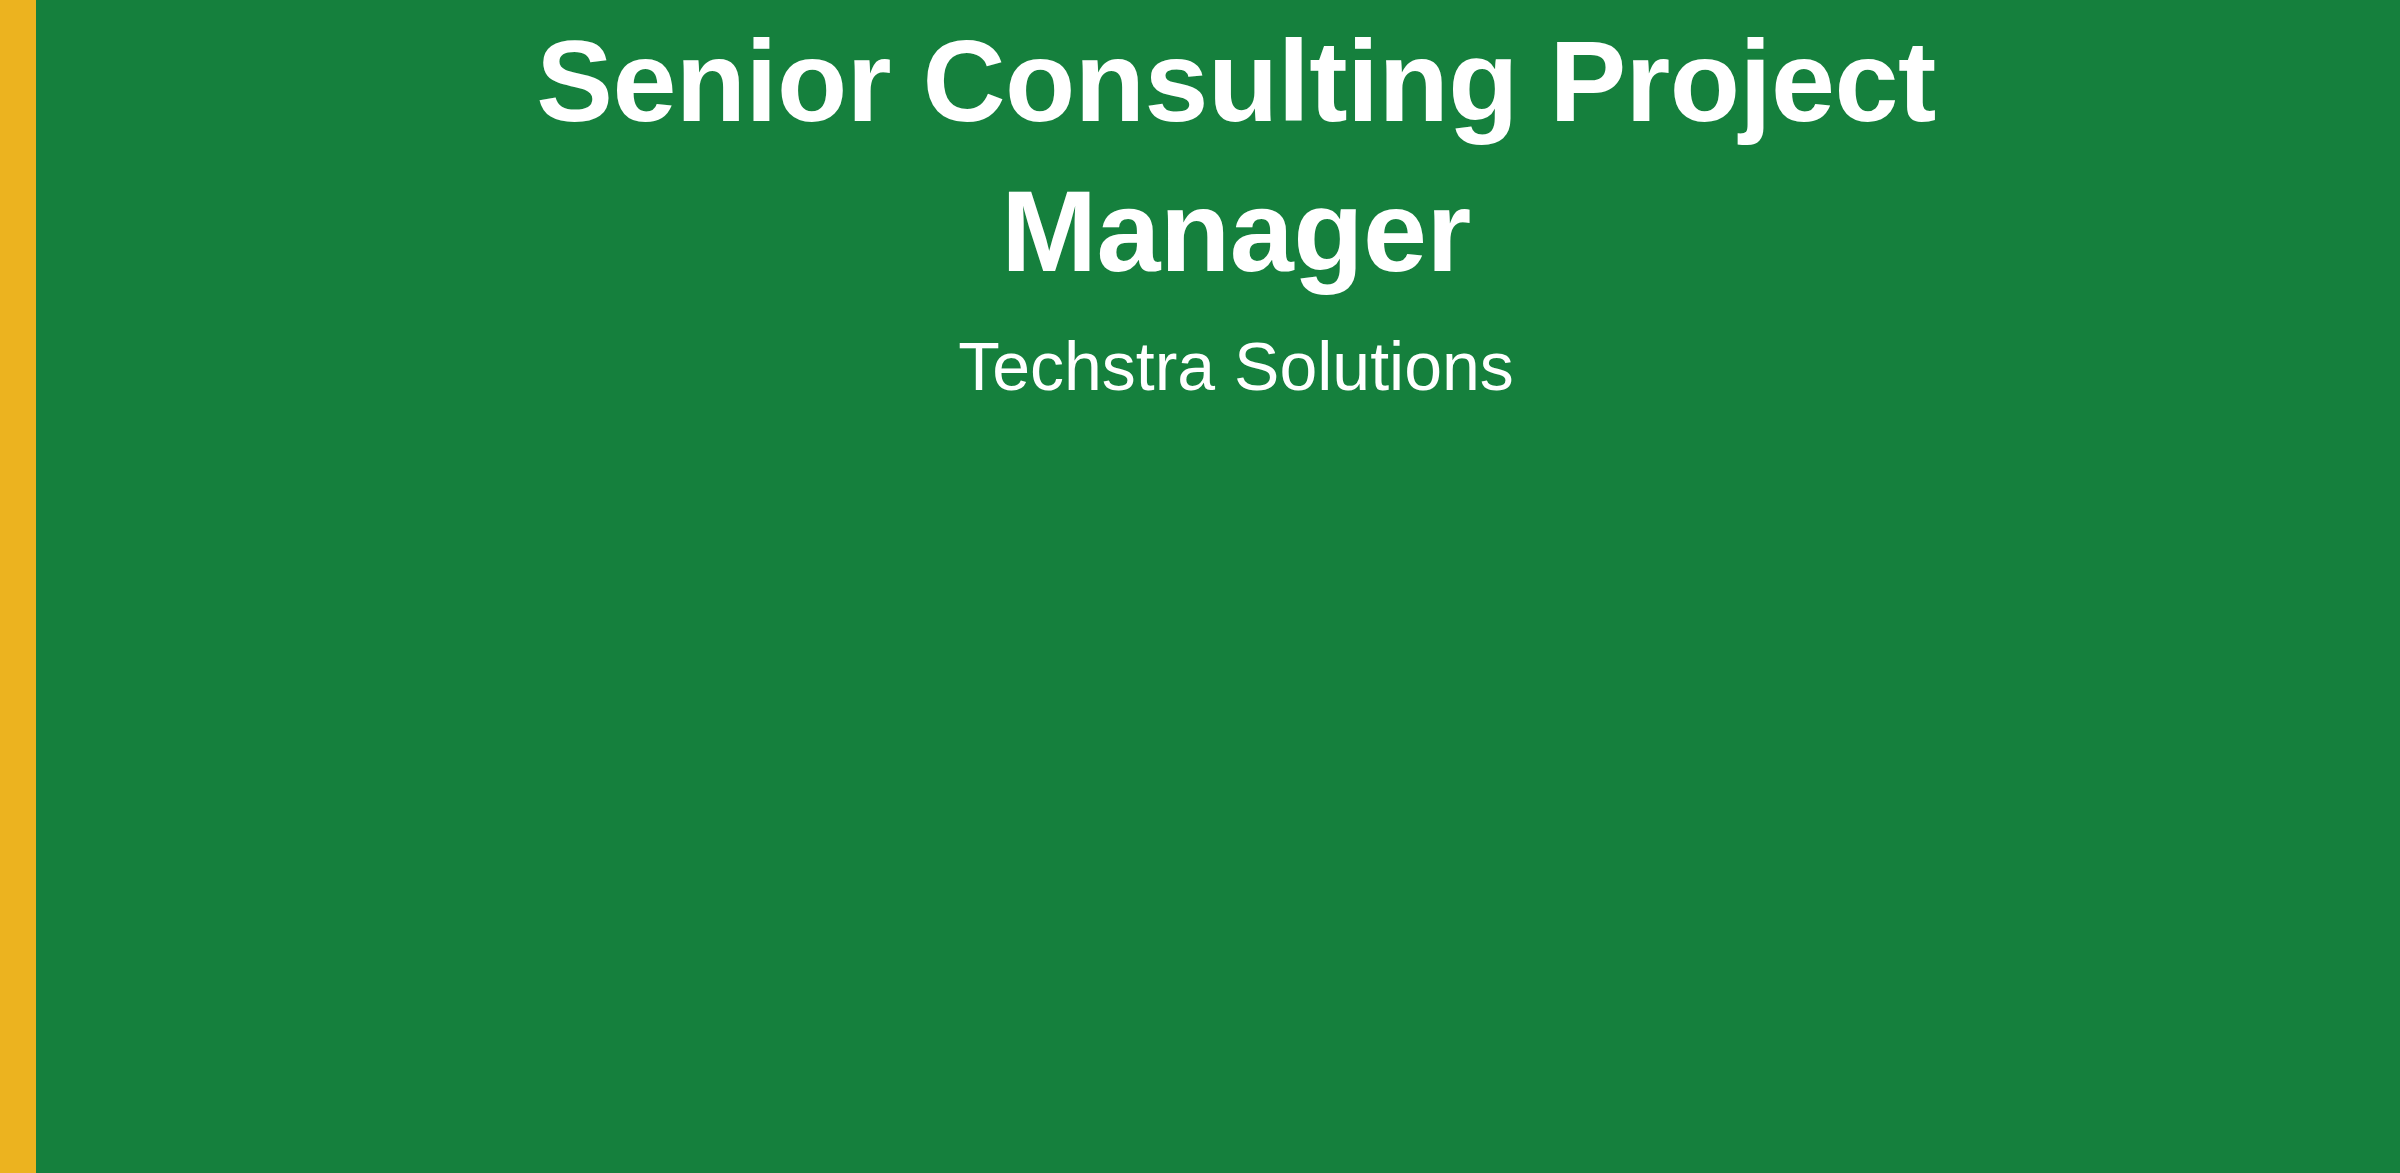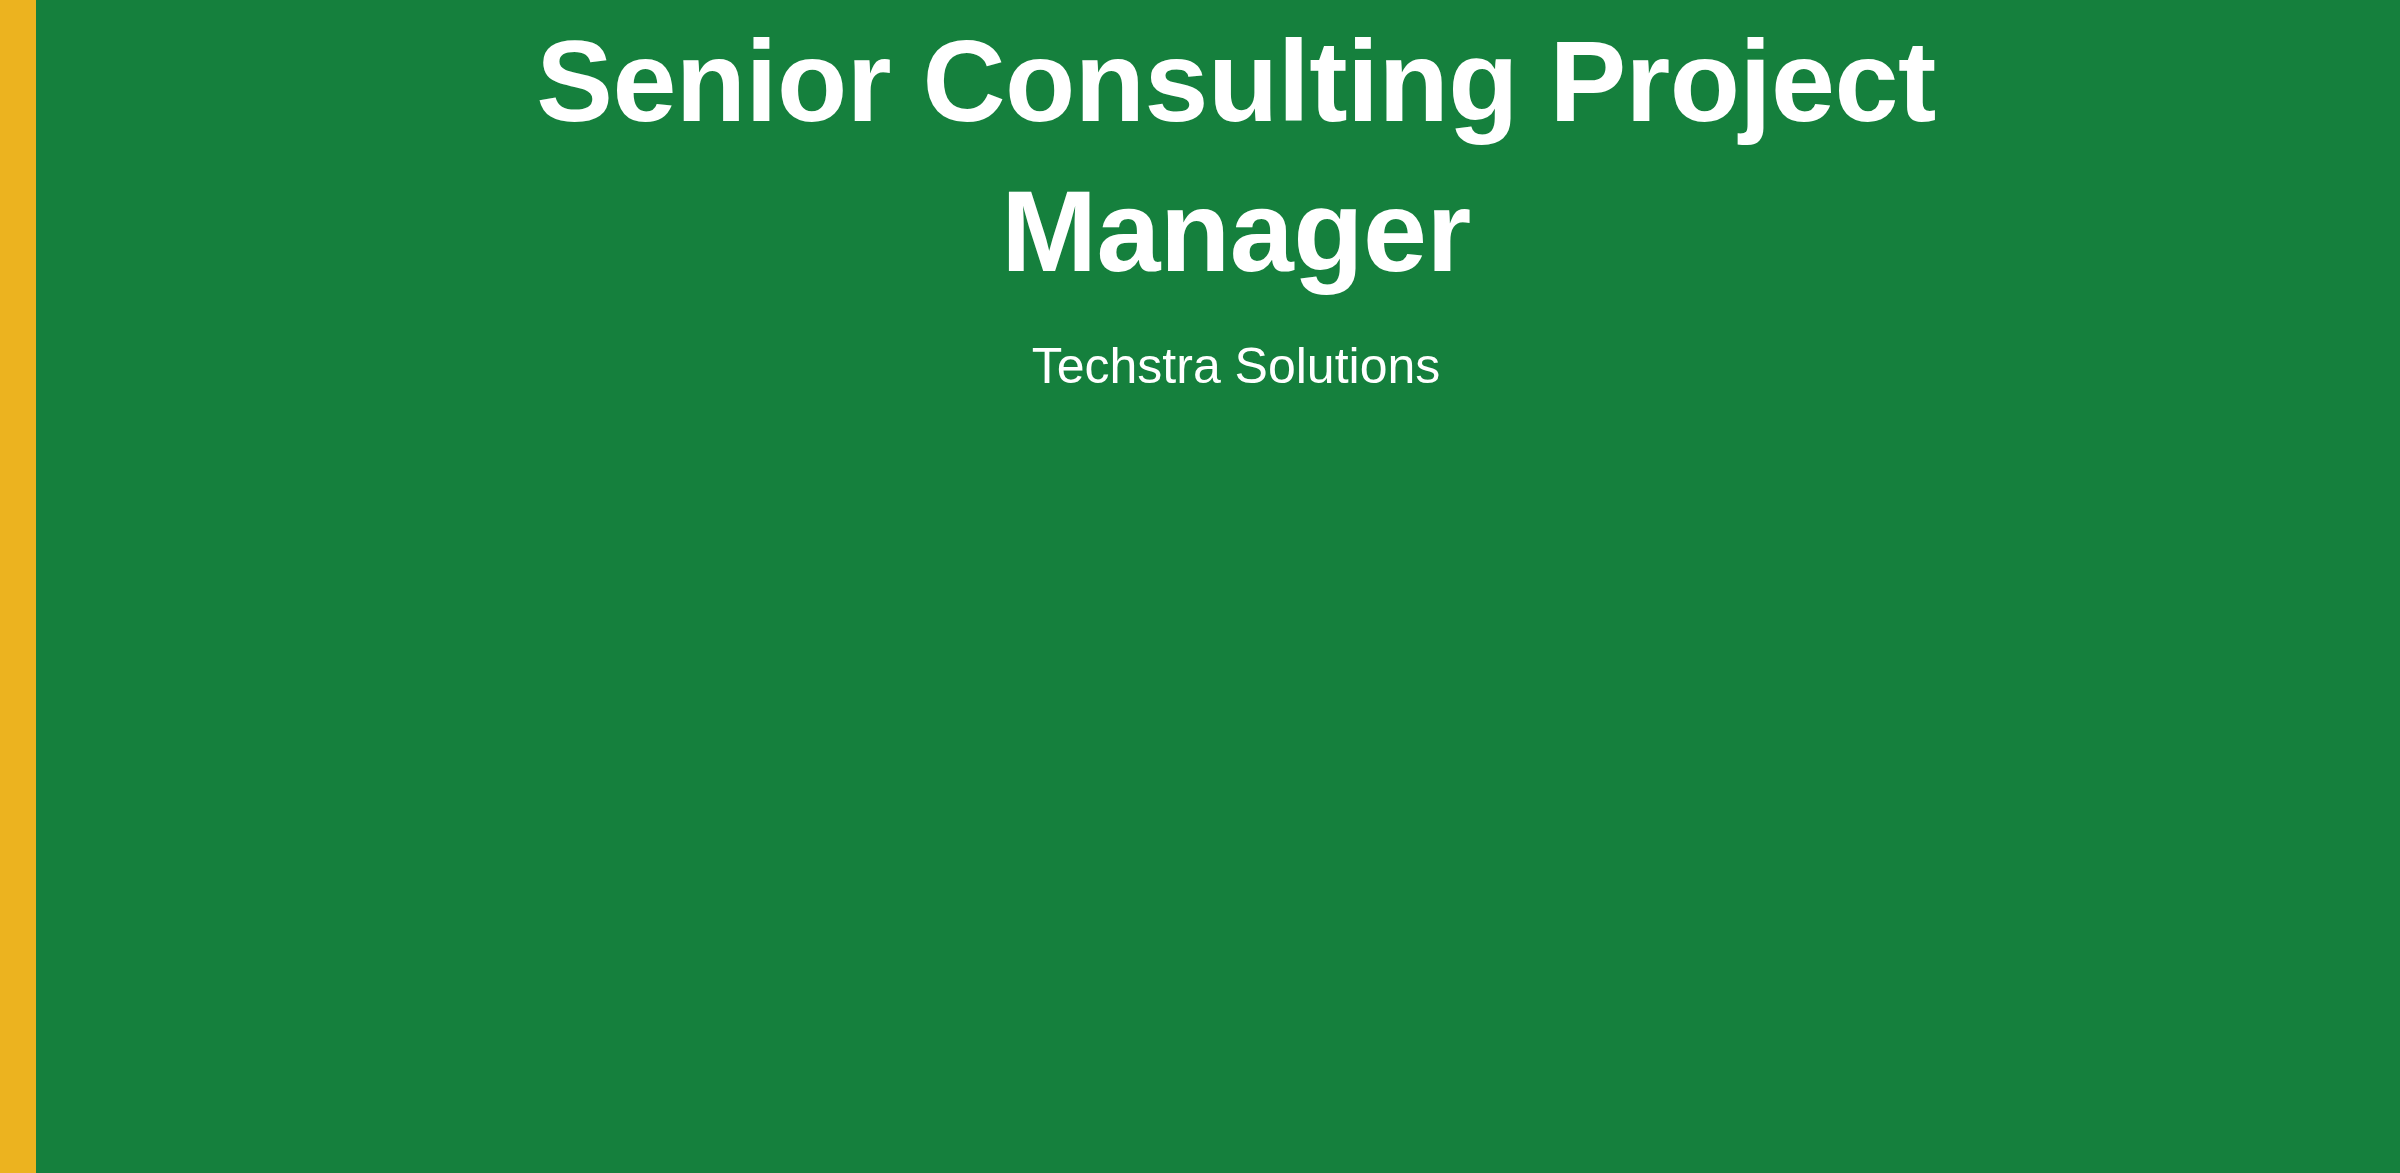--- a/index.html
+++ b/index.html
@@ -49,21 +49,21 @@
     color: #FFFFFF;
     text-align: center;
     word-wrap: break-word;
   }
 
   .job-company {
     margin: 0;
     padding: 0;
     margin-top: 14px;
     font-family: "Liberation Sans", sans-serif;
-    font-size: 50px;
+    font-size: 68px;
     font-weight: 400;
     line-height: 92px;
     letter-spacing: 0px;
     color: #FFFFFF;
     text-align: center;
   }
 </style>
 </head>
 <body>
 

